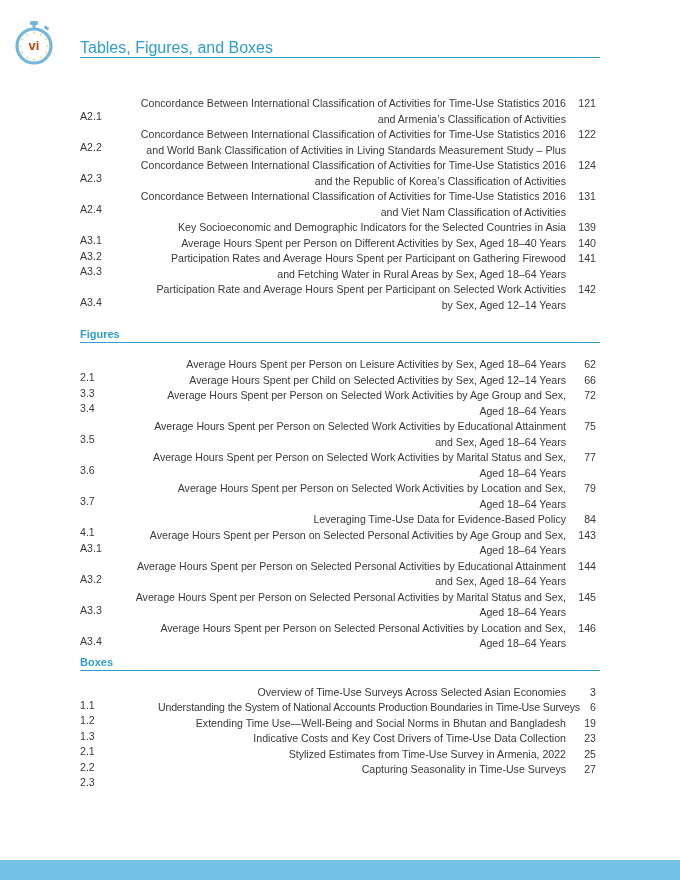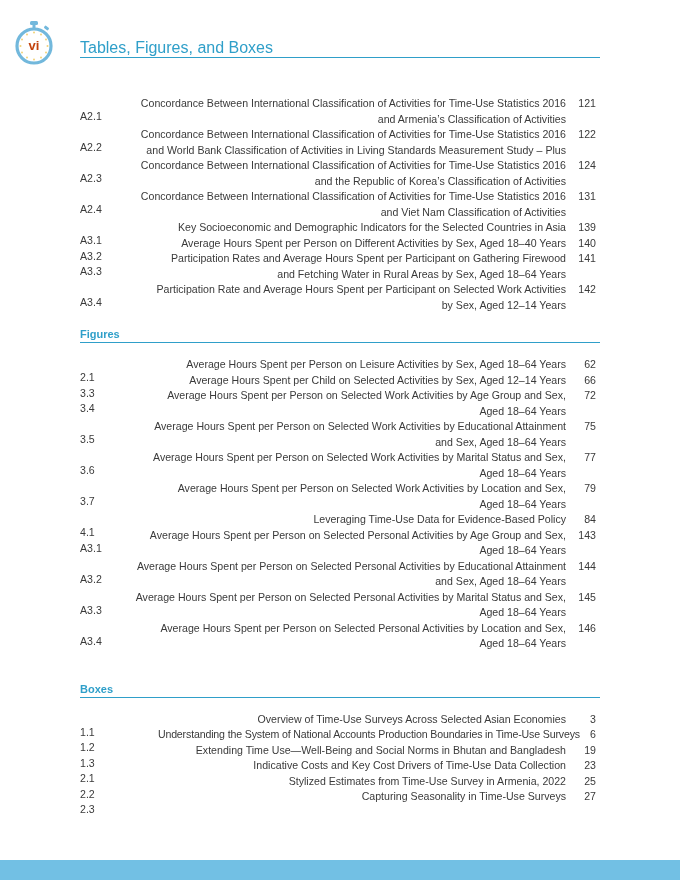--- a/index.html
+++ b/index.html
@@ -153,21 +153,21 @@
       <span class="title"><span>Average Hours Spent per Person on Selected Personal Activities by Marital Status and Sex,</span><span class="l2">Aged 18–64 Years</span></span>
       <span class="page">145</span>
     </div>
     <div class="entry">
       <span class="num">A3.4</span>
       <span class="title"><span>Average Hours Spent per Person on Selected Personal Activities by Location and Sex,</span><span class="l2">Aged 18–64 Years</span></span>
       <span class="page">146</span>
     </div>
   </div>
 
-  <div class="section-head" style="margin-top:31px;">Boxes</div>
+  <div class="section-head" style="margin-top:4px;">Boxes</div>
   <div style="margin-top:14px;">
     <div class="entry">
       <span class="num">1.1</span>
       <span class="title"><span>Overview of Time-Use Surveys Across Selected Asian Economies</span></span>
       <span class="page">3</span>
     </div>
     <div class="entry">
       <span class="num">1.2</span>
       <span class="title" style="padding-right:20px;white-space:nowrap;letter-spacing:-0.15px;"><span>Understanding the System of National Accounts Production Boundaries in Time-Use Surveys</span></span>
       <span class="page">6</span>

